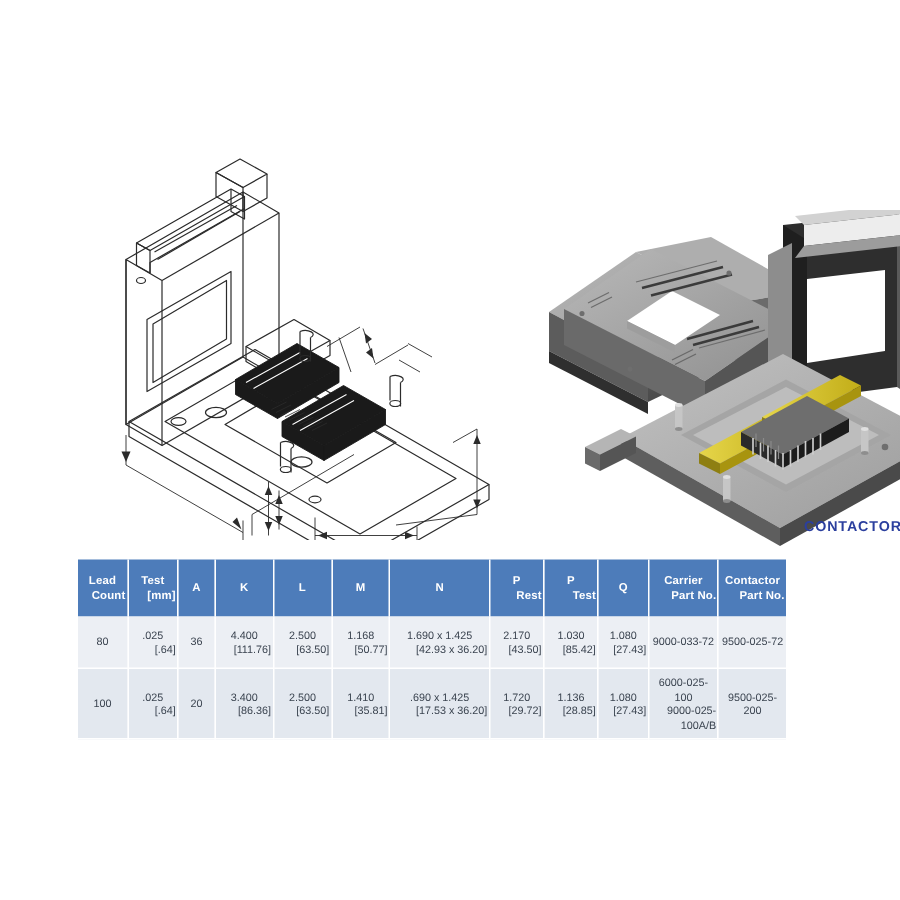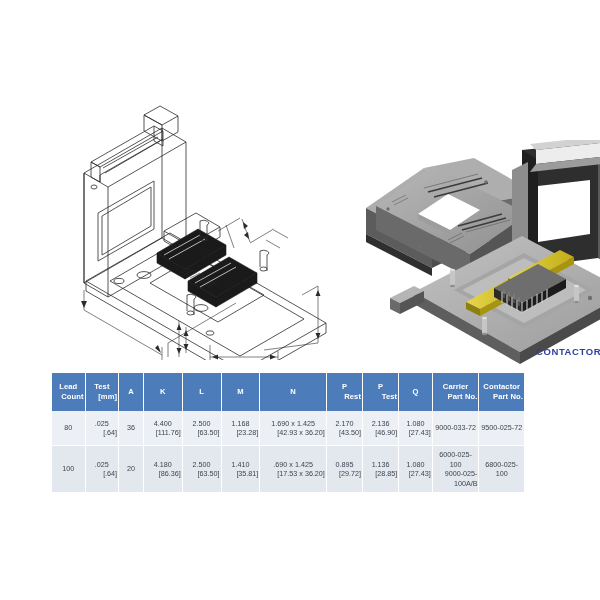--- a/index.html
+++ b/index.html
@@ -397,33 +397,33 @@
         <td>
           <span class="l1">4.400</span>
           <span class="l2">[111.76]</span>
         </td>
         <td>
           <span class="l1">2.500</span>
           <span class="l2">[63.50]</span>
         </td>
         <td>
           <span class="l1">1.168</span>
-          <span class="l2">[23.28]</span>
+          <span class="l2">[50.77]</span>
         </td>
         <td>
           <span class="l1">1.690 x 1.425</span>
           <span class="l2">[42.93 x 36.20]</span>
         </td>
         <td>
           <span class="l1">2.170</span>
           <span class="l2">[43.50]</span>
         </td>
         <td>
-          <span class="l1">2.136</span>
-          <span class="l2">[46.90]</span>
+          <span class="l1">1.030</span>
+          <span class="l2">[85.42]</span>
         </td>
         <td>
           <span class="l1">1.080</span>
           <span class="l2">[27.43]</span>
         </td>
         <td>
           <span class="l1">9000-033-72</span>
         </td>
         <td>
           <span class="l1">9500-025-72</span>
@@ -434,51 +434,51 @@
           <span class="l1">100</span>
         </td>
         <td>
           <span class="l1">.025</span>
           <span class="l2">[.64]</span>
         </td>
         <td>
           <span class="l1">20</span>
         </td>
         <td>
-          <span class="l1">4.180</span>
+          <span class="l1">3.400</span>
           <span class="l2">[86.36]</span>
         </td>
         <td>
           <span class="l1">2.500</span>
           <span class="l2">[63.50]</span>
         </td>
         <td>
           <span class="l1">1.410</span>
           <span class="l2">[35.81]</span>
         </td>
         <td>
           <span class="l1">.690 x 1.425</span>
           <span class="l2">[17.53 x 36.20]</span>
         </td>
         <td>
-          <span class="l1">0.895</span>
+          <span class="l1">1.720</span>
           <span class="l2">[29.72]</span>
         </td>
         <td>
           <span class="l1">1.136</span>
           <span class="l2">[28.85]</span>
         </td>
         <td>
           <span class="l1">1.080</span>
           <span class="l2">[27.43]</span>
         </td>
         <td>
           <span class="l1">6000-025-100</span>
           <span class="l2">9000-025-100A/B</span>
         </td>
         <td>
-          <span class="l1">6800-025-100</span>
+          <span class="l1">9500-025-200</span>
         </td>
       </tr>
     </tbody>
   </table>
 
 </div>
 
 </body></html>

